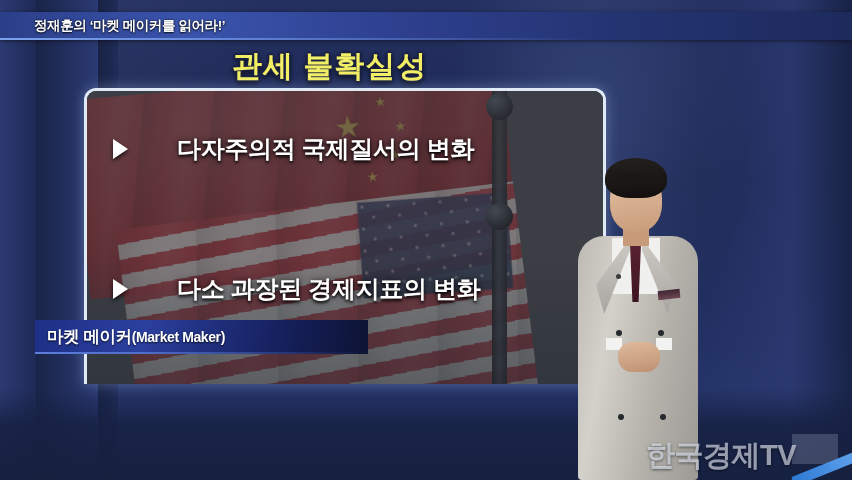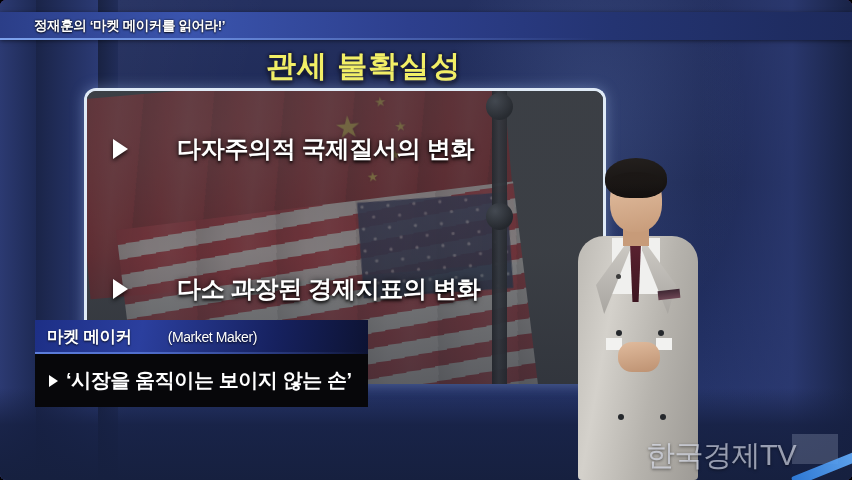--- a/index.html
+++ b/index.html
@@ -7,21 +7,20 @@
     padding: 0;
     background: #000;
   }
   #stage {
     position: relative;
     width: 852px;
     height: 480px;
     overflow: hidden;
     font-family: "Liberation Sans", "DejaVu Sans", sans-serif;
     background: #701a75;
-    border-radius: 6px;
   }
 
   
   .backdrop {
     position: absolute;
     inset: 0;
     background:
       linear-gradient(105deg, rgba(255,255,255,0.05) 0%, rgba(255,255,255,0) 28%),
       linear-gradient(180deg, #243060 0%, #1d2852 38%, #223063 70%, #2a3a72 100%);
   }
@@ -81,21 +80,20 @@
     left: 232px; top: 46px;
     font-size: 30px;
     font-weight: 800;
     letter-spacing: 1px;
     color: #f2ef66;
     white-space: nowrap;
     text-shadow:
       -2px 0 2px #1b2040, 2px 0 2px #1b2040,
       0 -2px 2px #1b2040, 0 2px 2px #1b2040,
       0 3px 5px rgba(0,0,0,.85);
-    margin-left: 34px;
   }
 
   
   .panel {
     position: absolute;
     left: 84px; top: 88px;
     width: 522px; height: 296px;
     border-radius: 12px 12px 0 0;
     border: 3px solid #dfeaf6;
     border-bottom: none;
@@ -242,22 +240,21 @@
   .caption-title {
     color: #ffffff;
     font-size: 16.5px;
     font-weight: 700;
     letter-spacing: -.4px;
     white-space: nowrap;
     text-shadow: 0 1px 2px rgba(0,0,0,.8);
   }
   .caption-title .en {
     font-size: 14px;
-    font-weight: 400;
-    margin-left: 36px;
+    font-weight: 700;
   }
   .caption-body {
     height: 53px;
     background: #07070a;
     display: flex;
     align-items: center;
     gap: 8px;
     padding-left: 14px;
     box-sizing: border-box;
   }
@@ -348,21 +345,21 @@
     width: 5px; height: 5px; border-radius: 50%;
     background: #3b3b3b;
   }
 
   
   .logo {
     position: absolute;
     left: 646px; top: 436px;
     color: rgba(235,240,255,.62);
     font-size: 29px;
-    font-weight: 400;
+    font-weight: 700;
     letter-spacing: -.5px;
     white-space: nowrap;
     text-shadow: 0 1px 3px rgba(0,0,0,.5);
   }
   .logo-swoosh {
     position: absolute;
     left: 790px; top: 462px;
     width: 80px; height: 10px;
     background: linear-gradient(90deg,#2f7fe0,#6fb6ff);
     transform: rotate(-22deg);
@@ -445,23 +442,19 @@
     <div class="p-head"></div>
     <div class="p-hair"></div>
   </div>
 
   <div class="caption">
     <div class="caption-head">
       <div class="caption-title">
         <span>마켓 메이커</span><span class="en">(Market Maker)</span>
       </div>
     </div>
-    <div class="caption-body">
-      <span class="caption-arrow"></span>
-      <span class="caption-text">‘시장을 움직이는 보이지 않는 손’</span>
-    </div>
   </div>
 
   <div class="logo-plate"></div>
   <div class="logo">한국경제TV</div>
   <div class="logo-swoosh"></div>
 
 </div>
 
 </body></html>

